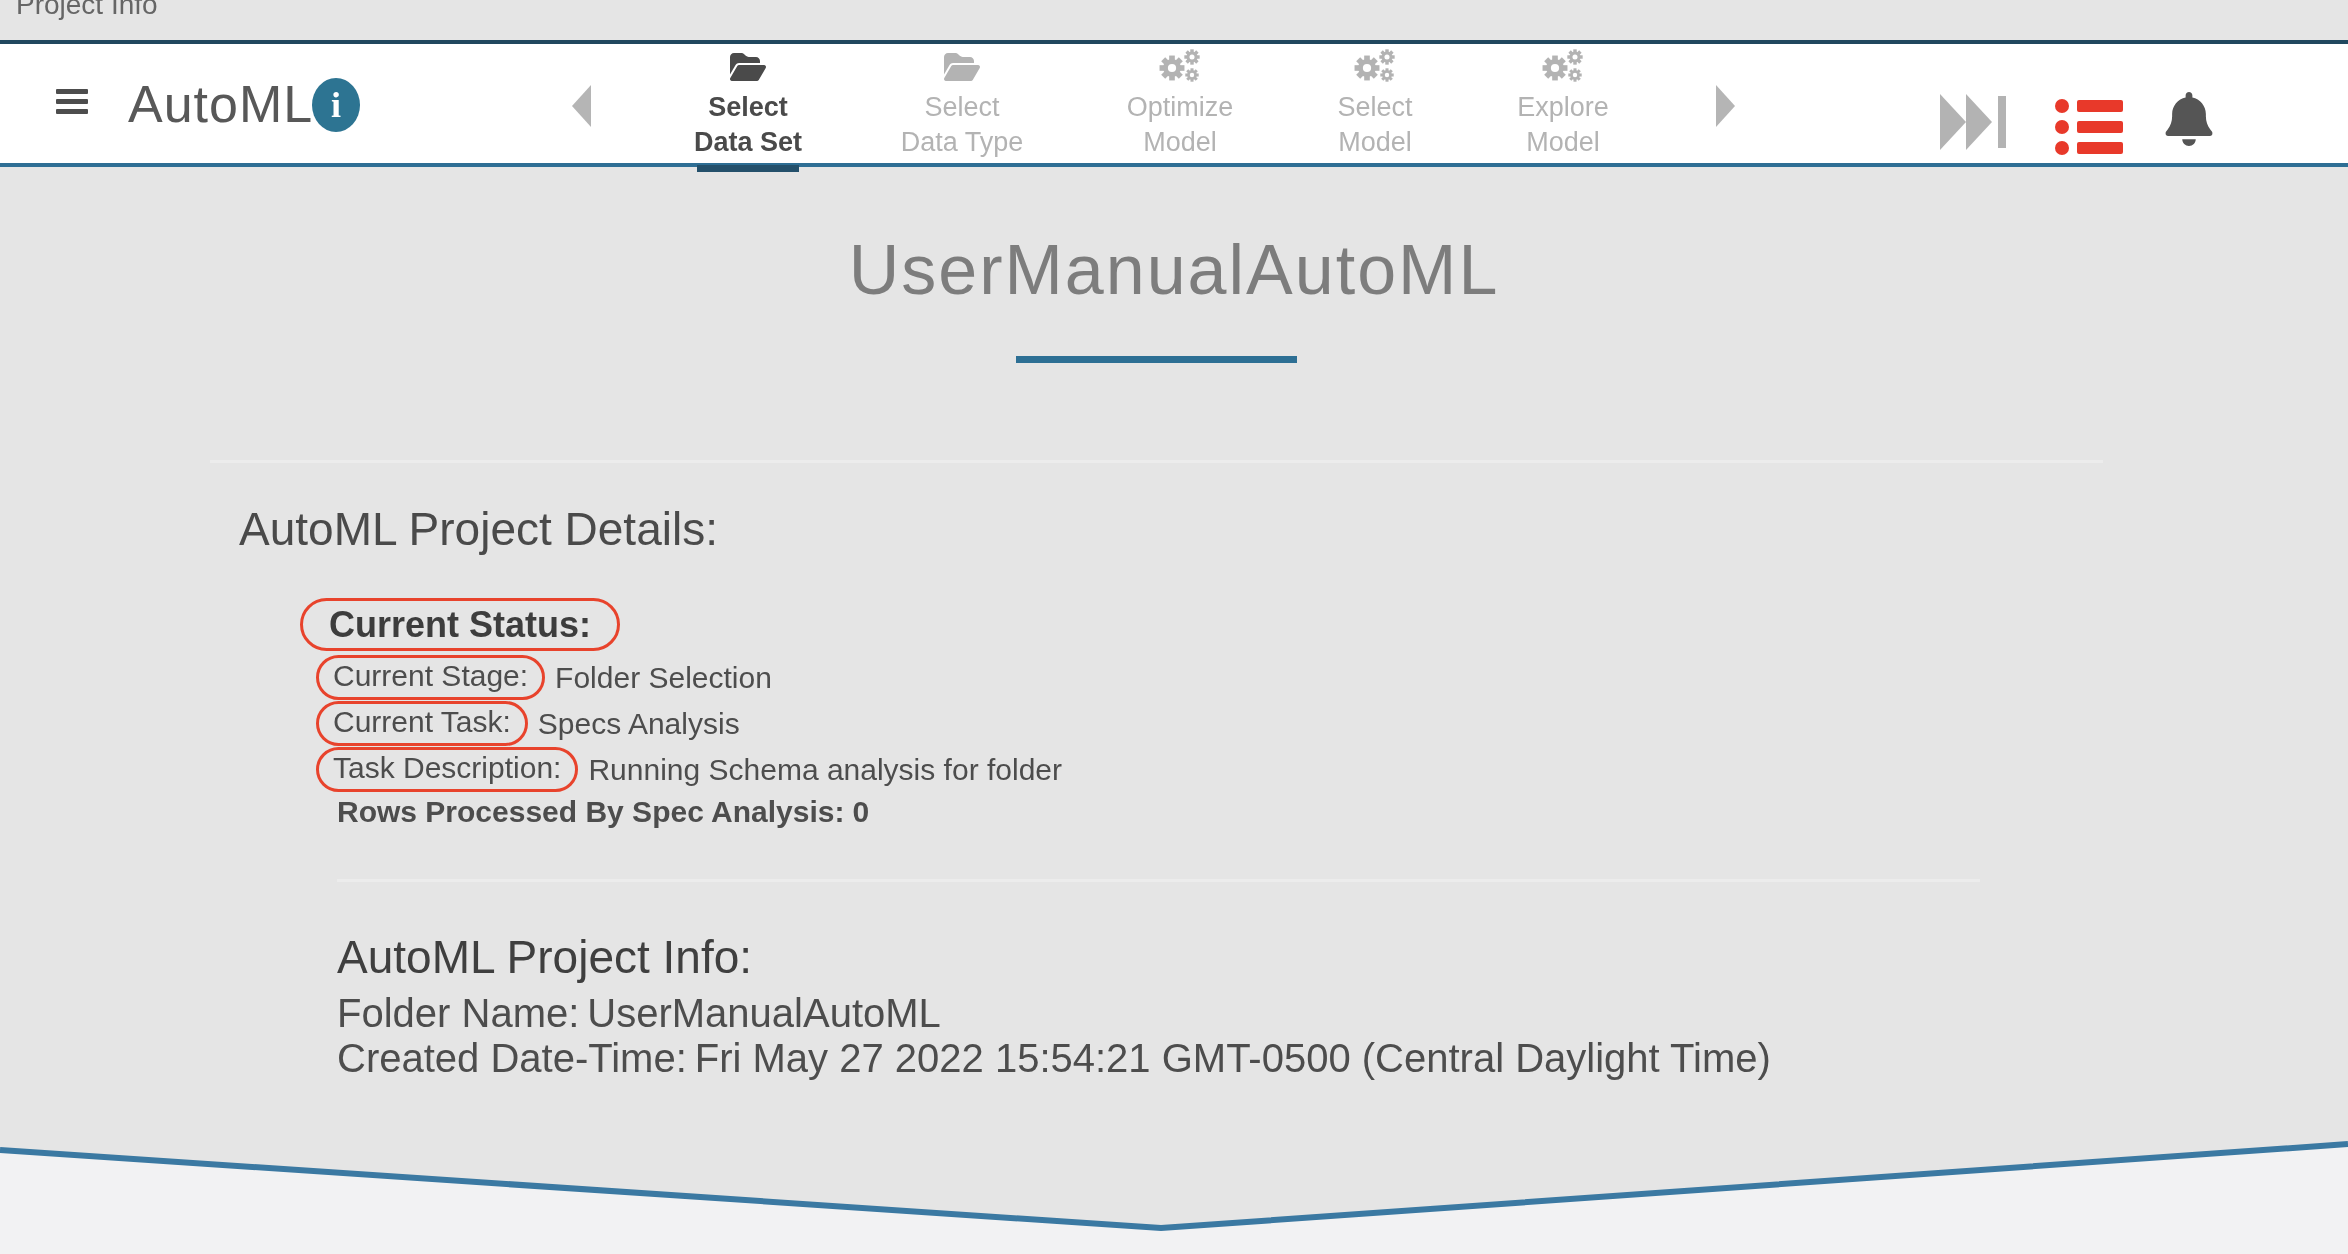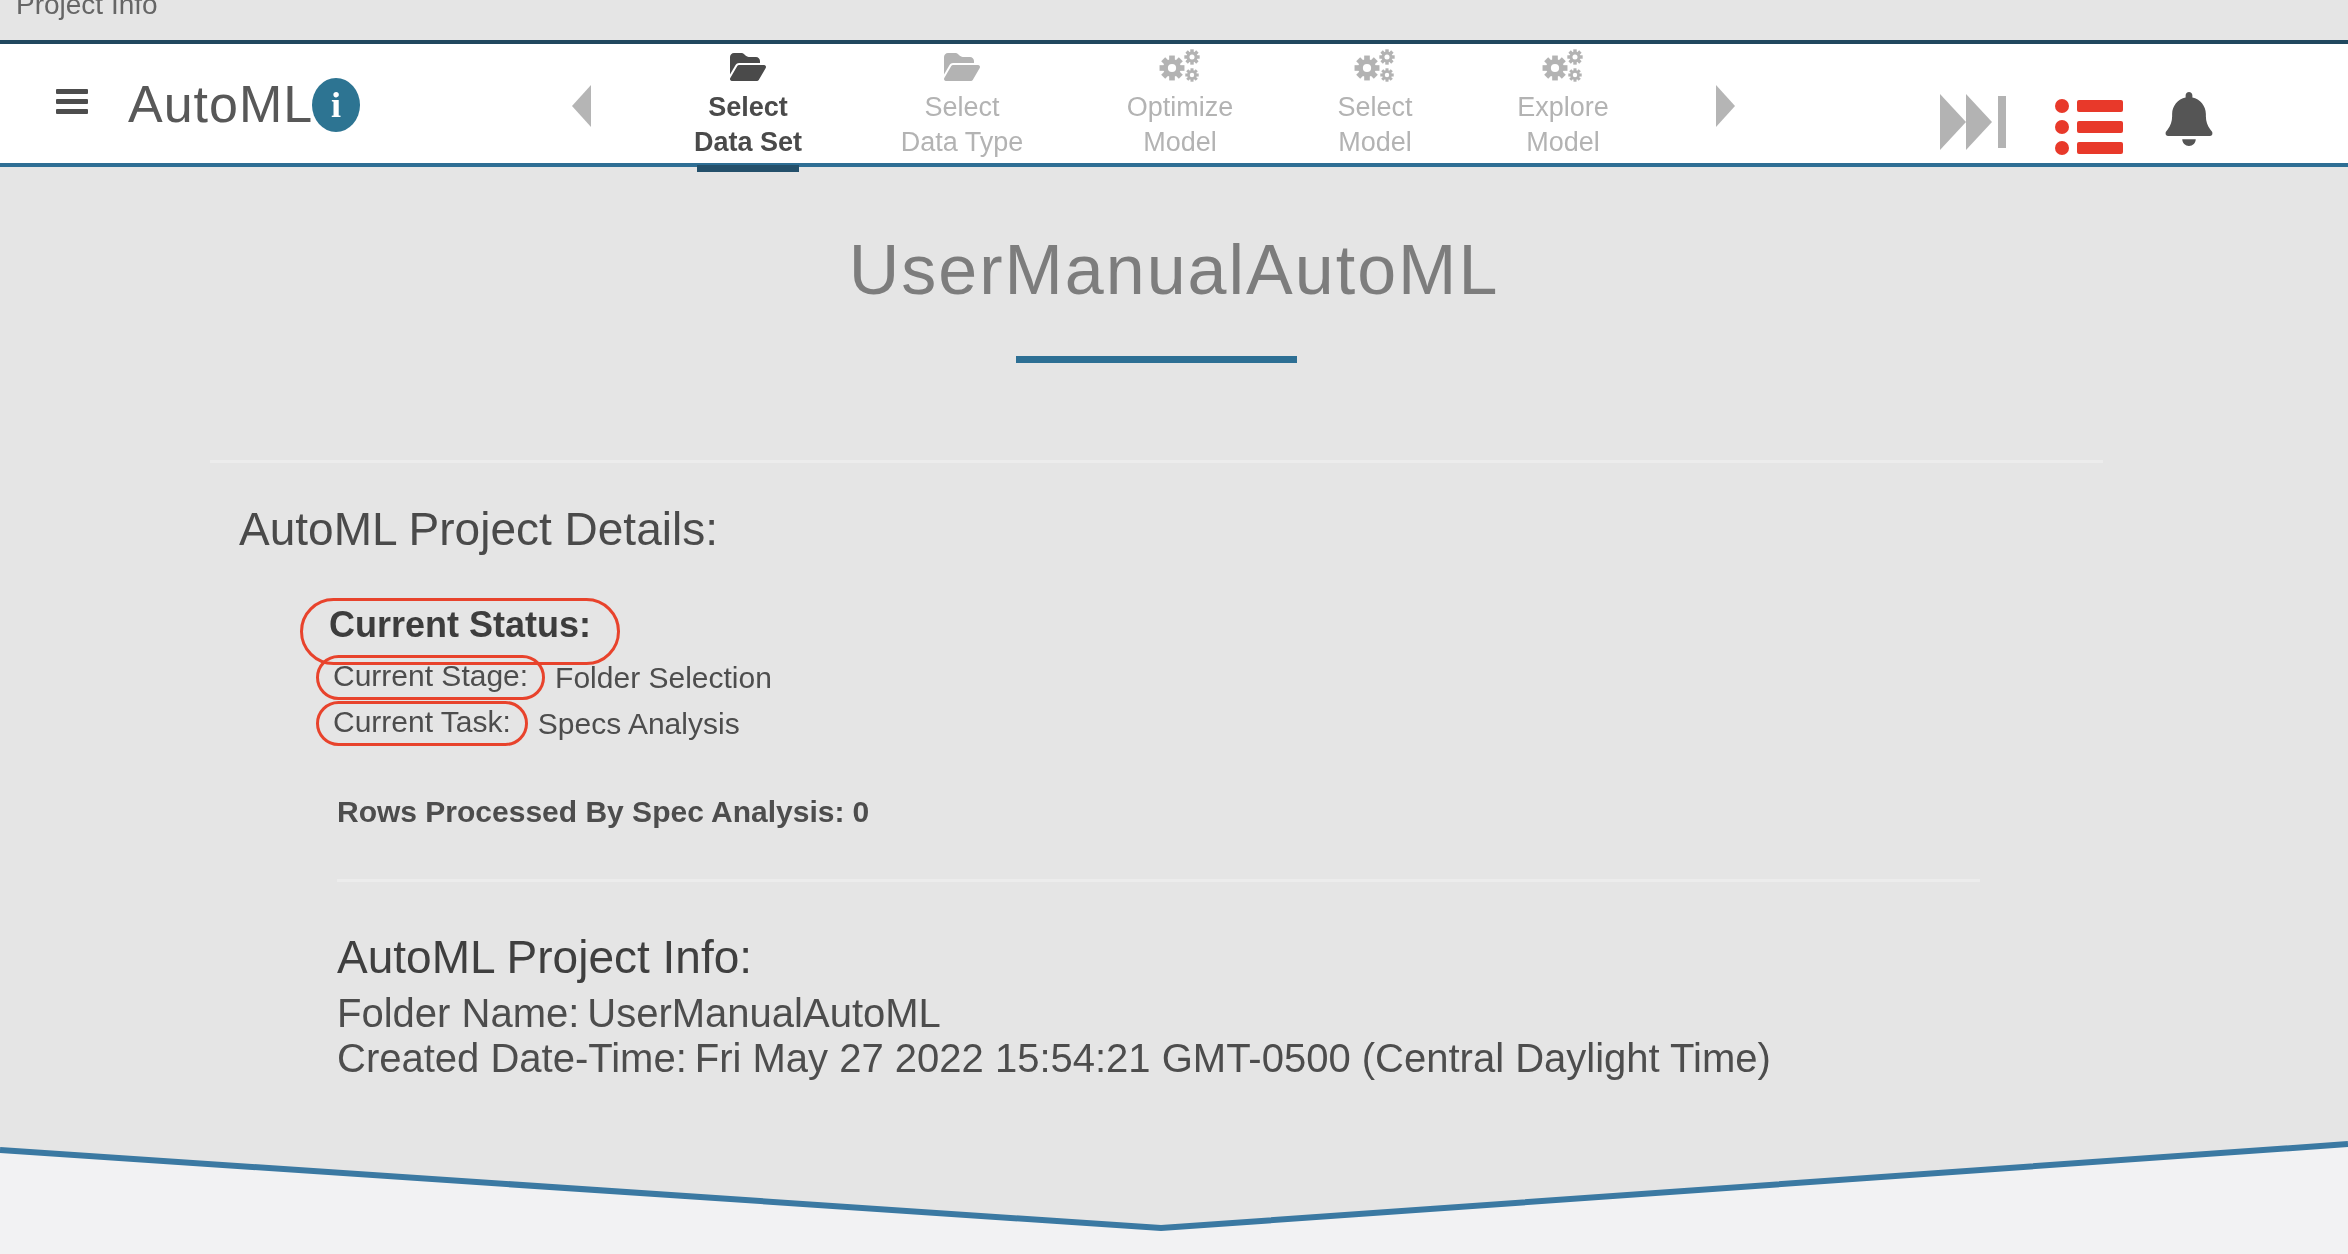--- a/index.html
+++ b/index.html
@@ -53,21 +53,21 @@
     font-size:70px;font-weight:100;color:#7d7d7d;letter-spacing:2px;}
   .title-underline{position:absolute;left:1016px;top:356px;width:281px;height:7px;background:#2d6f94;}
   .divider{position:absolute;height:3px;background:#ececec;}
   .div1{left:210px;top:460px;width:1893px;}
   .div2{left:337px;top:879px;width:1643px;}
 
   .details-heading{position:absolute;left:239px;top:502px;font-size:46px;font-weight:400;color:#4a4a4a;}
 
   .status-heading-wrap{position:absolute;left:300px;top:598px;}
   .red-oval{border:3px solid #e8432c;border-radius:34px;display:inline-block;}
-  .status-heading{padding:3px 26px 16px;font-size:36px;font-weight:700;color:#3d3d3d;}
+  .status-heading{padding:3px 26px 2px;font-size:36px;font-weight:700;color:#3d3d3d;}
 
   .srow{position:absolute;left:316px;display:flex;align-items:center;font-size:30px;color:#4d4d4d;}
   .srow .lab{border:3px solid #e8432c;border-radius:26px;padding:1px 14px 4px;}
   .srow .val{margin-left:10px;text-align:center;}
   .r1{top:655px;} .r2{top:701px;} .r3{top:747px;}
   .srow.bold{left:337px;top:795px;font-weight:700;}
   .srow.bold .val{margin-left:8px;}
 
   .info-heading{position:absolute;left:337px;top:930px;font-size:46px;font-weight:400;color:#3f3f3f;}
   .irow{position:absolute;left:337px;font-size:40px;color:#4d4d4d;}
@@ -209,20 +209,24 @@
   </div>
 
   <div class="srow r1">
     <span class="lab">Current Stage:</span>
     <span class="val">Folder Selection</span>
   </div>
   <div class="srow r2">
     <span class="lab">Current Task:</span>
     <span class="val">Specs Analysis</span>
   </div>
+  <div class="srow r3">
+    <span class="lab">Task Description:</span>
+    <span class="val">Running Schema analysis for folder</span>
+  </div>
   <div class="srow bold">
     <span>Rows Processed By Spec Analysis:</span>
     <span class="val">0</span>
   </div>
 
   <div class="divider div2"></div>
 
   <div class="info-heading">AutoML Project Info:</div>
   <div class="irow i1">
     <span class="lab">Folder Name:</span><span>UserManualAutoML</span>

